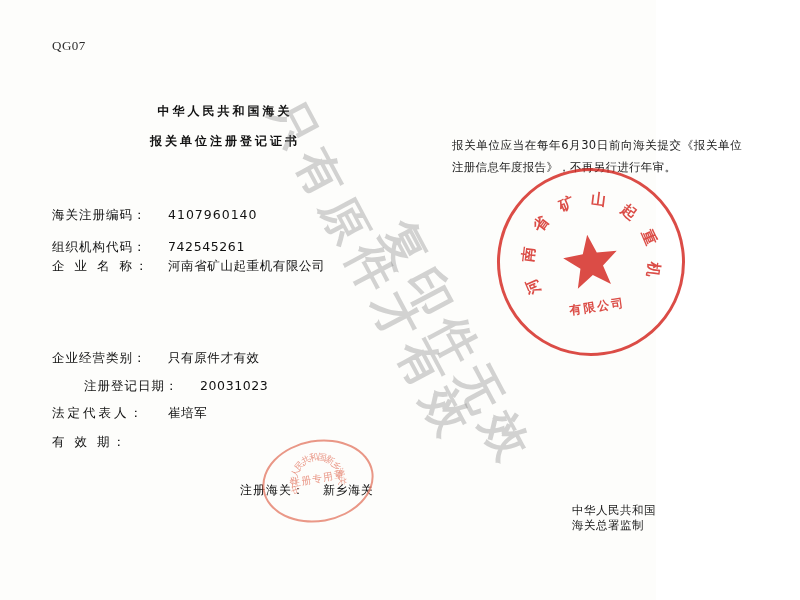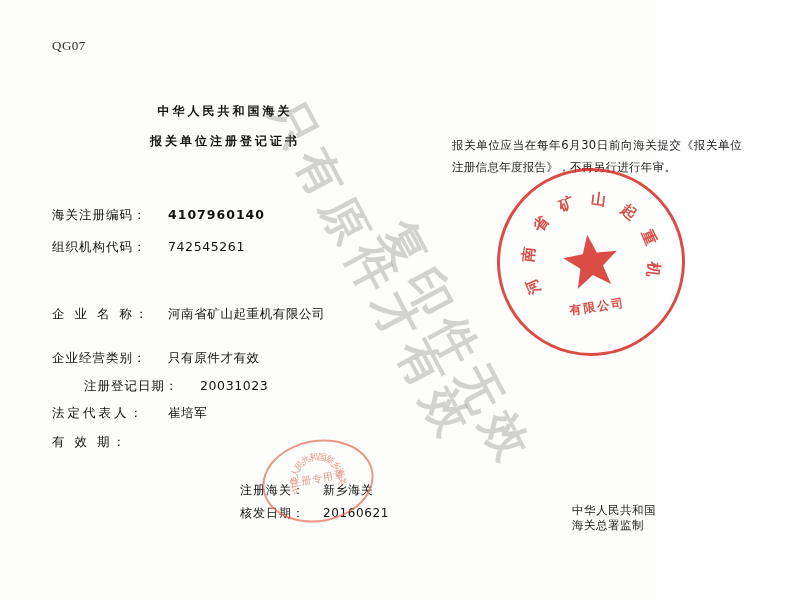--- a/index.html
+++ b/index.html
@@ -84,29 +84,29 @@
     display: inline-block;
     width: 104px;
     letter-spacing: 1px;
   }
   .field .val {
     display: inline-block;
     padding-left: 12px;
     letter-spacing: 0.6px;
   }
   .field .val.bold {
-    font-weight: bold;
+    font-weight: normal;
     letter-spacing: 1px;
   }
   .field.wide .lbl { letter-spacing: 3px; }
 
   
   #f-customs-no  { top: 207px; }
   #f-org-code    { top: 239px; }
-  #f-ent-name    { top: 258px; margin-top: 48px; }
+  #f-ent-name    { top: 258px; }
   #f-ent-addr    { top: 302px; }
   #f-biz-type    { top: 350px; }
   #f-reg-date    { top: 378px; margin-left: 32px; }
   #f-legal-rep   { top: 405px; }
   #f-valid       { top: 434px; }
 
   
   #f-reg-customs {
     position: absolute;
     left: 240px;
@@ -289,23 +289,20 @@
   </div>
 
   <div class="field wide" id="f-legal-rep">
     <span class="lbl">法定代表人：</span><span class="val">崔培军</span>
   </div>
 
   <div id="f-reg-customs">
     <span>注册海关：</span><span class="val">新乡海关</span>
   </div>
 
-  <div id="f-issue-date">
-    <span>核发日期：</span><span class="val">20160621</span>
-  </div>
 
   <div id="issuer">中华人民共和国海关总署监制</div>
 
   <div id="seal-main">
     <div class="ring-text" id="seal-main-arc">
         <span style="color: rgb(212, 38, 31); font-size: 15px; transform: rotate(-105deg) translate(-50%, -72px);">河</span>
         <span style="color: rgb(212, 38, 31); font-size: 15px; transform: rotate(-75deg) translate(-50%, -72px);">南</span>
         <span style="color: rgb(212, 38, 31); font-size: 15px; transform: rotate(-45deg) translate(-50%, -72px);">省</span>
         <span style="color: rgb(212, 38, 31); font-size: 15px; transform: rotate(-15deg) translate(-50%, -72px);">矿</span>
         <span style="color: rgb(212, 38, 31); font-size: 15px; transform: rotate(15deg) translate(-50%, -72px);">山</span>

